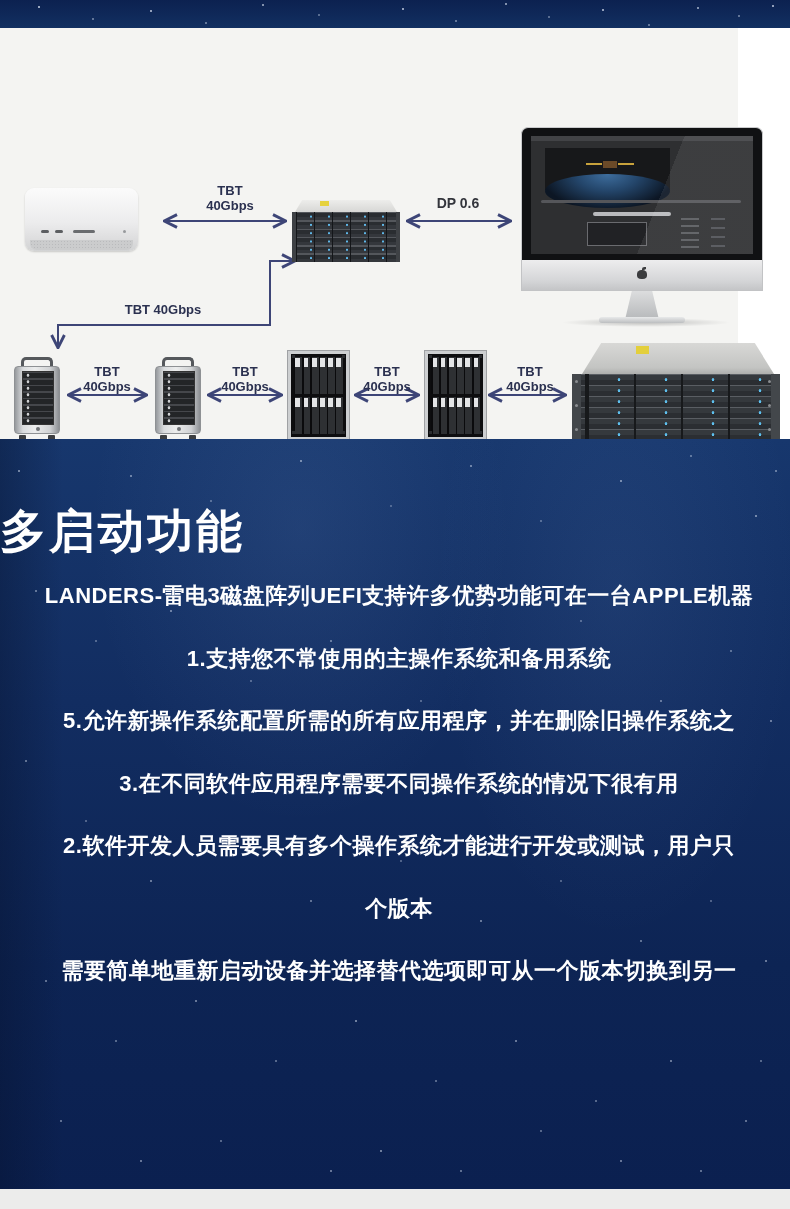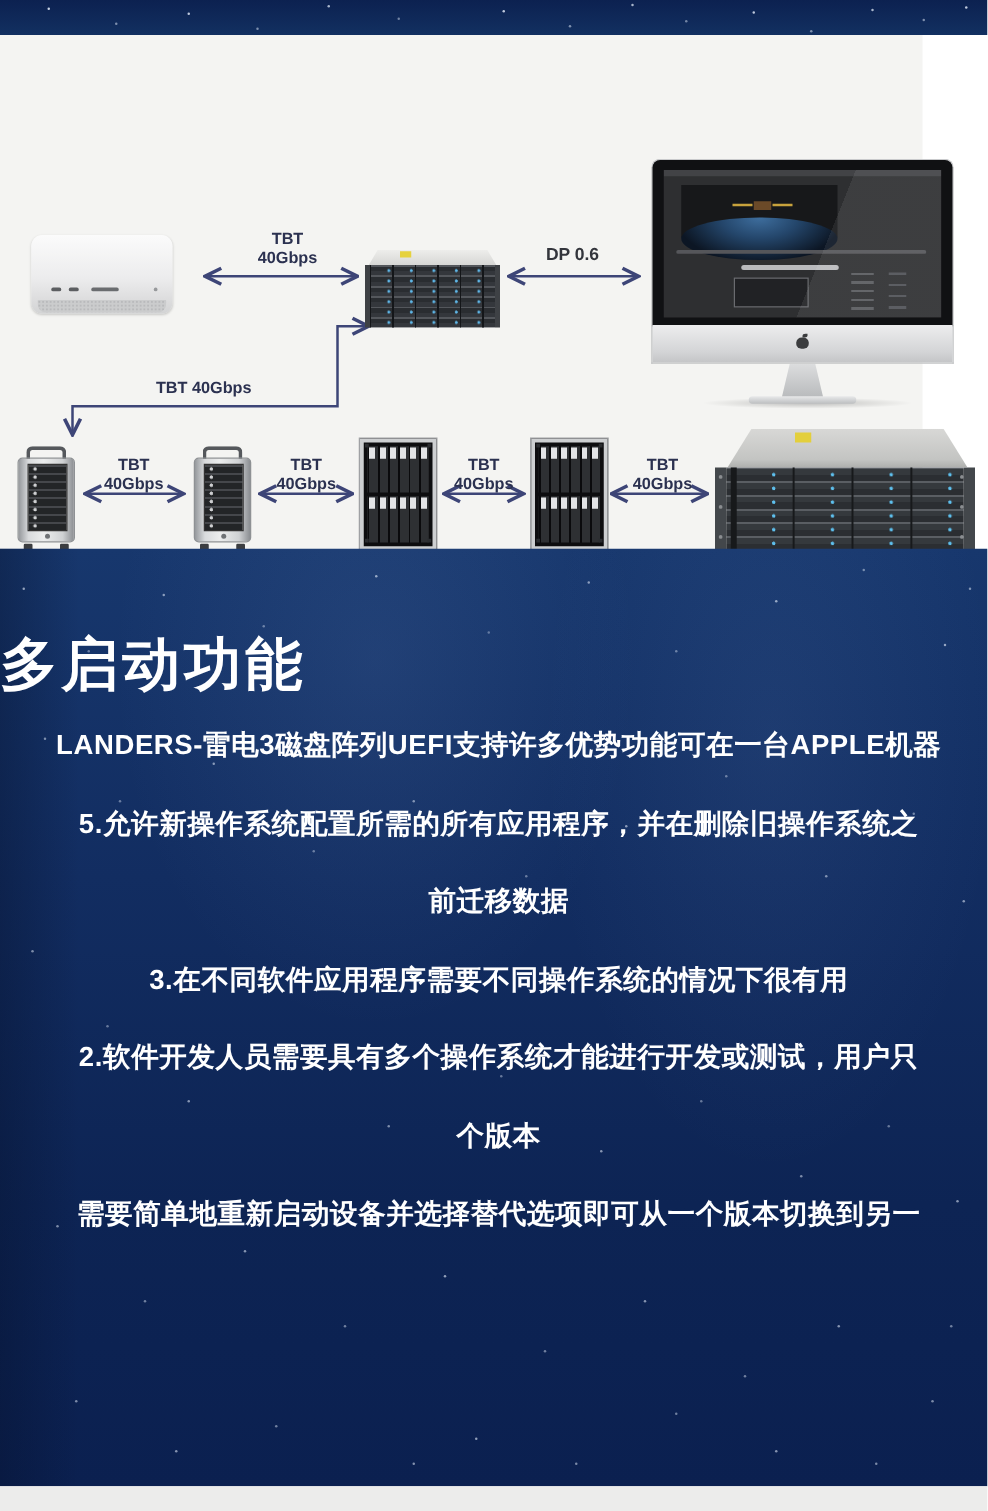--- a/index.html
+++ b/index.html
@@ -272,22 +272,22 @@
   </div>
 
   <div class="dark">
     <div class="streaks"></div>
   </div>
   <div class="stars"></div>
 
   <div class="title">多启动功能</div>
   <div class="copy">
     <div class="ln">LANDERS-雷电3磁盘阵列UEFI支持许多优势功能可在一台APPLE机器</div>
+    <div class="ln">1.支持您不常使用的主操作系统和备用系统</div>
     <div class="ln">5.允许新操作系统配置所需的所有应用程序，并在删除旧操作系统之</div>
-    <div class="ln">前迁移数据</div>
     <div class="ln">3.在不同软件应用程序需要不同操作系统的情况下很有用</div>
     <div class="ln">2.软件开发人员需要具有多个操作系统才能进行开发或测试，用户只</div>
     <div class="ln">个版本</div>
     <div class="ln">需要简单地重新启动设备并选择替代选项即可从一个版本切换到另一</div>
   </div>
 
   <div class="band-bottom"></div>
 </div>
 
 </body></html>

